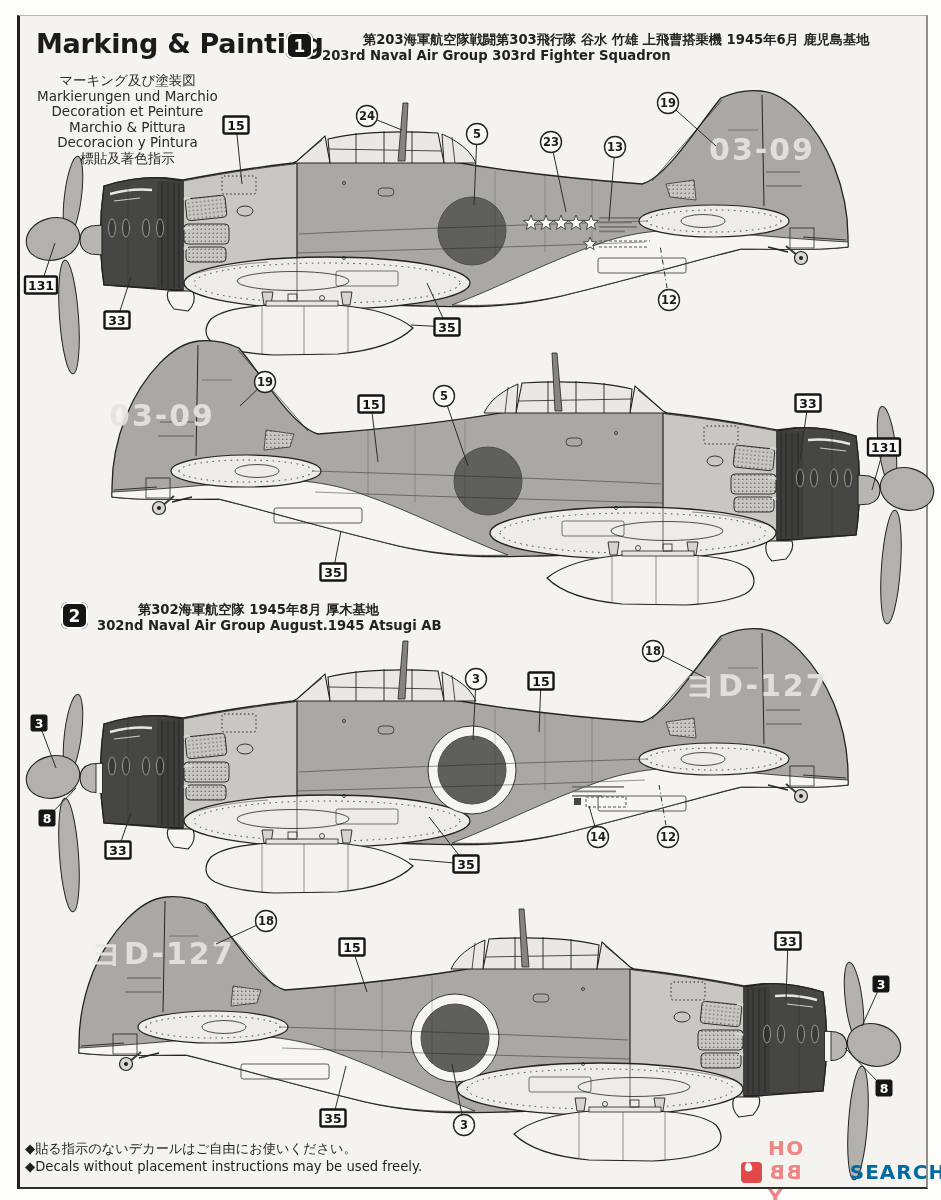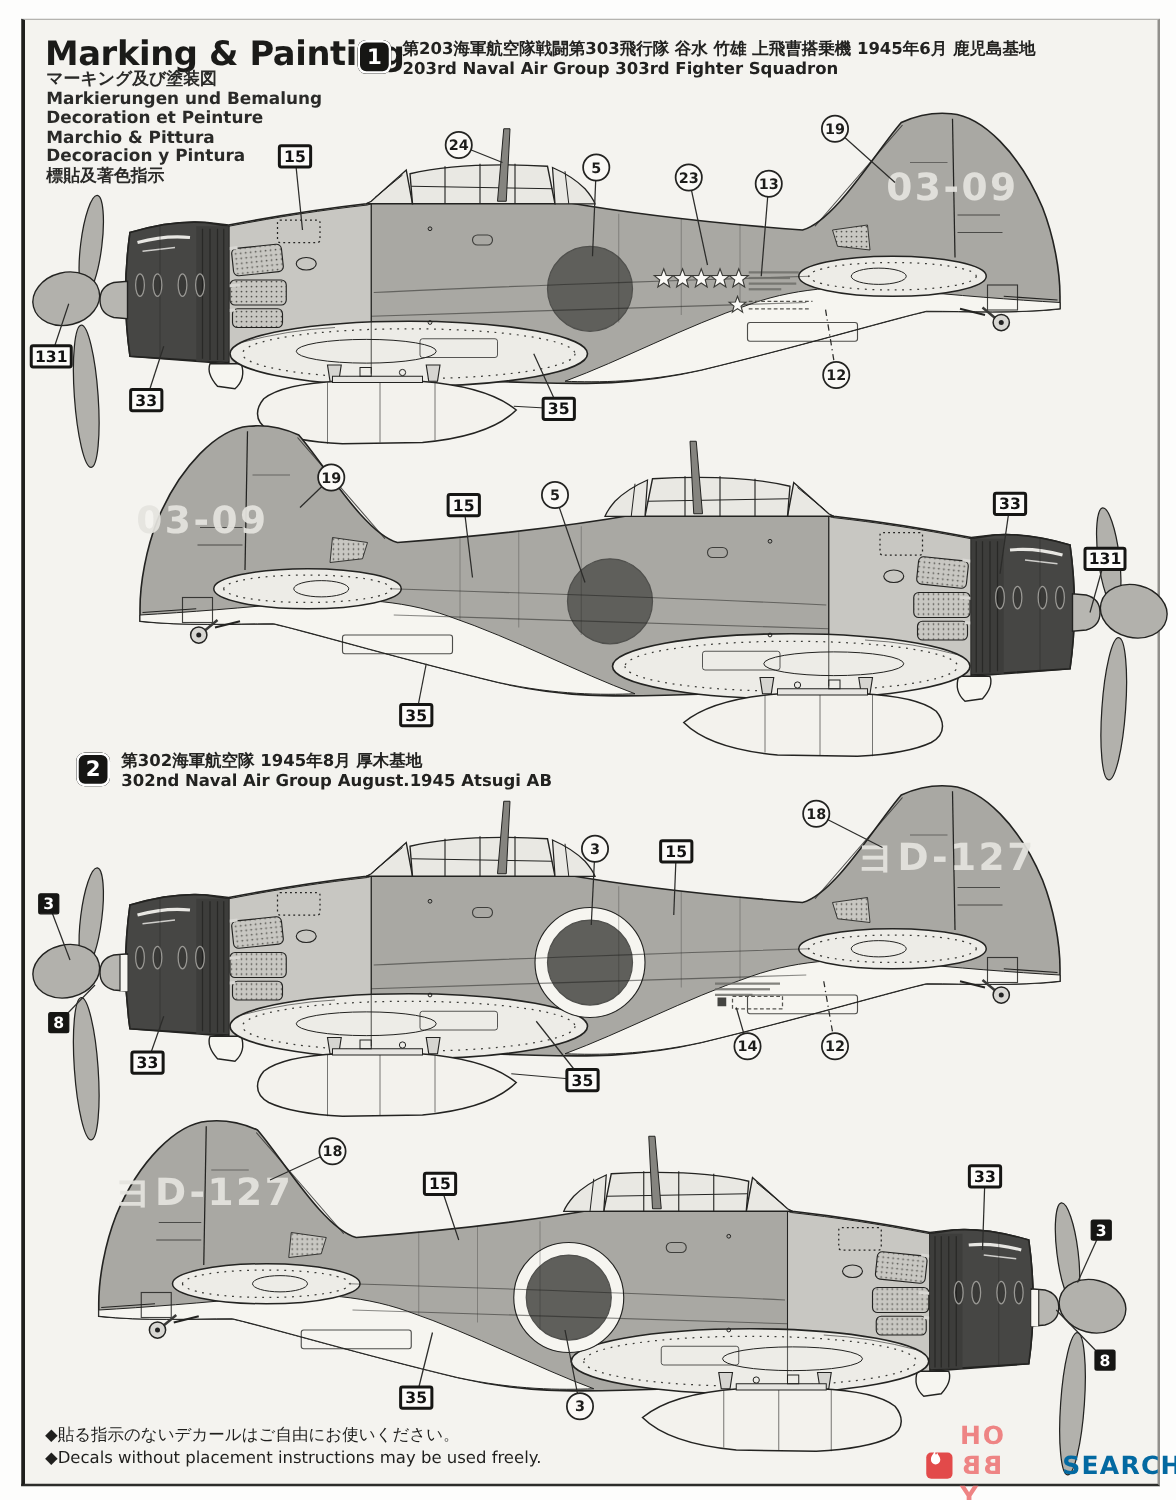--- a/index.html
+++ b/index.html
@@ -6,31 +6,31 @@
   #stage{position:relative;width:941px;height:1200px;overflow:hidden;
          font-family:"DejaVu Sans",sans-serif;color:#222220;}
   #sheet{position:absolute;left:17px;top:15px;width:906px;height:1171px;
          background:#f4f3ef;
          border-left:3px solid #1f1f1d;border-top:1px solid #b5b4b0;
          border-right:2px solid #908f8b;border-bottom:2px solid #2c2c2a;}
   svg{position:absolute;left:0;top:0;}
   svg text{font-family:"DejaVu Sans",sans-serif;}
   .abs{position:absolute;}
   #title{left:36px;top:28px;font-size:27px;font-weight:800;letter-spacing:-0.3px;color:#1b1b19;}
-  #subtitles{left:37px;top:56px;font-size:13.5px;font-weight:700;line-height:15.6px;color:#2a2a28;}
+  #subtitles{left:37px;top:73px;font-size:13.5px;font-weight:400;line-height:15.6px;color:#2a2a28;text-align:center;}
   .sec{display:flex;align-items:flex-start;}
   #sec1{left:286px;top:32px;}
   #sec2{left:61px;top:602px;}
   .badge{width:27px;height:27px;background:#161614;border-radius:7px;color:#fff;
          font-weight:800;font-size:17px;display:flex;align-items:center;justify-content:center;
          box-shadow:inset 0 0 0 2px #fff,inset 0 0 0 9px #161614;flex:0 0 auto;}
   .sec .txt{margin-left:9px;font-size:13.2px;line-height:15.6px;}
-  .sec .jp{font-weight:700;}
+  .sec .jp{font-weight:700;margin-left:41px;}
   .sec .en{font-weight:700;}
-  #footnotes{left:36px;top:1140px;font-size:13.2px;font-weight:500;line-height:17.5px;color:#1f1f1d;}
+  #footnotes{left:25px;top:1140px;font-size:13.2px;font-weight:500;line-height:17.5px;color:#1f1f1d;}
   #watermark{left:741px;top:1159px;display:flex;align-items:center;height:26px;}
   #wm-icon{width:21px;height:21px;border-radius:4px;display:flex;align-items:center;justify-content:center;flex:0 0 auto;}
   #wm-hobby{margin-left:6px;font-size:20px;font-weight:800;letter-spacing:1.5px;}
   #wm-search{margin-left:7px;font-size:20px;font-weight:700;letter-spacing:1px;}
   .flip{display:inline-block;transform:scaleX(-1);}
 </style>
 </head>
 <body>
 
 <div id="stage">
@@ -555,21 +555,21 @@
         <line x1="464" y1="1125" x2="452" y2="1064" stroke="#2c2c2a" stroke-width="1" opacity="1"></line>
         <circle cx="464" cy="1125" r="10.5" fill="#faf9f6" stroke="#232321" stroke-width="1.4"></circle>
         <text x="464" y="1129" text-anchor="middle" font-size="11.5" font-weight="700" fill="#1c1c1a">3</text>
       </g>
     </svg>
 
   <div id="title" class="abs">Marking &amp; Painting</div>
 
   <div id="subtitles" class="abs">
     <div>マーキング及び塗装図</div>
-    <div>Markierungen und Bemalung</div>
+    <div>Markierungen und Marchio</div>
     <div>Decoration et Peinture</div>
     <div>Marchio &amp; Pittura</div>
     <div>Decoracion y Pintura</div>
     <div>標貼及著色指示</div>
   </div>
 
   <div id="sec1" class="abs sec">
     <div class="badge">1</div>
     <div class="txt">
       <div class="jp">第203海軍航空隊戦闘第303飛行隊 谷水 竹雄 上飛曹搭乗機 1945年6月 鹿児島基地</div>

